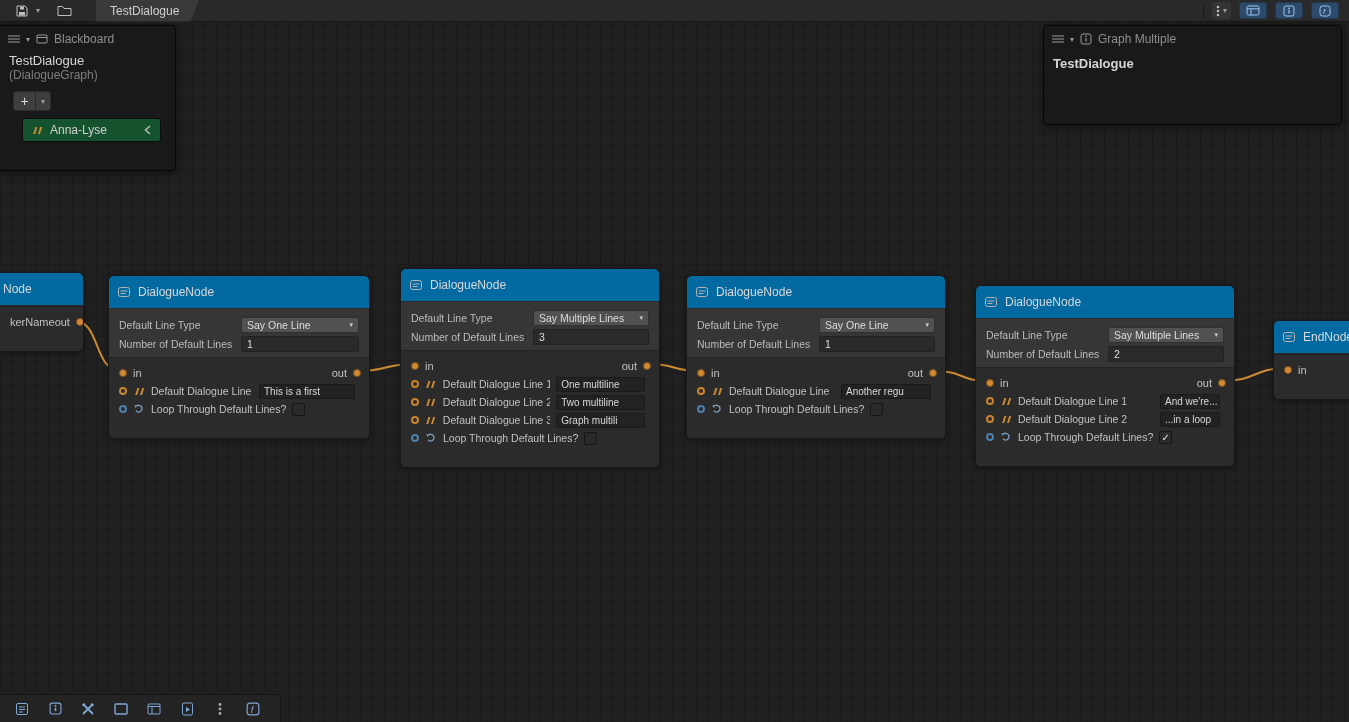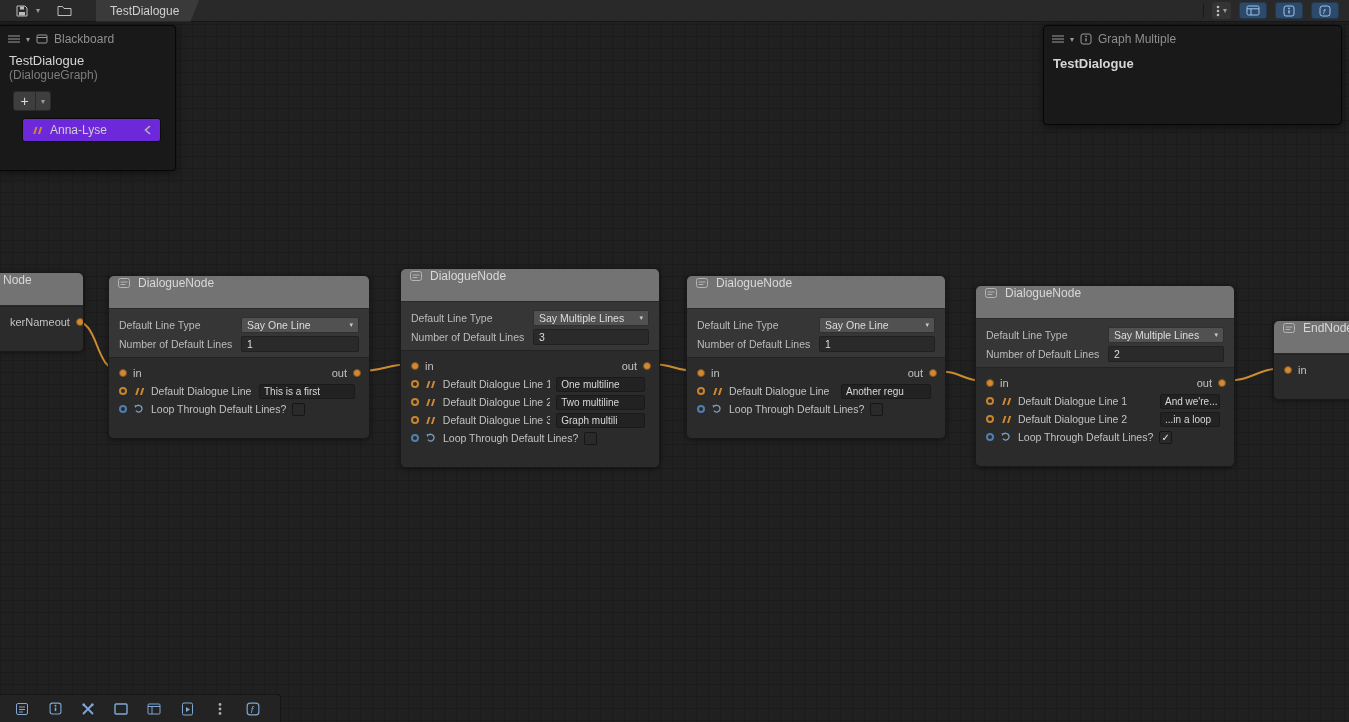--- a/index.html
+++ b/index.html
@@ -41,31 +41,31 @@
   .inspector { left:1043px; top:25px; width:299px; height:100px; }
   .panel-header { display:flex; align-items:center; gap:6px; padding:6px 8px 4px; font-size:12px; color:#8f8f8f; }
   .caret { font-size:8px; color:#9a9a9a; }
   .bb-title { font-size:13px; color:#d6d6d6; padding:3px 9px 0; }
   .bb-sub { font-size:12px; color:#7d7d7d; padding:0 9px; }
   .bb-addrow { padding:9px 9px 0 13px; display:flex; }
   .btn-add { width:23px; height:20px; background:#3e3e3e; border:1px solid #2a2a2a; border-radius:3px 0 0 3px;
     color:#dcdcdc; font-size:14px; display:flex; align-items:center; justify-content:center; }
   .btn-add-caret { width:15px; height:20px; background:#3e3e3e; border:1px solid #2a2a2a; border-left:none;
     border-radius:0 3px 3px 0; color:#bdbdbd; font-size:8px; display:flex; align-items:center; justify-content:center; }
-  .bb-field { margin:7px 14px 0 22px; height:24px; background:#6d28d9; border:1px solid #0c0c0c; border-radius:3px;
+  .bb-field { margin:7px 14px 0 22px; height:24px; background:#14532d; border:1px solid #0c0c0c; border-radius:3px;
     display:flex; align-items:center; gap:7px; padding:0 9px; color:#cfcfcf; font-size:12px; }
   .bb-field .spacer { flex:1; }
   .gi-title { font-size:13px; font-weight:bold; color:#d6d6d6; padding:6px 9px; }
 
   
   .node { position:absolute; z-index:3; background:#2f2f2f; border:1px solid #191919; border-radius:6px;
     overflow:hidden; color:#c2c2c2; box-shadow:0 1px 5px rgba(0,0,0,.45); }
   .node.clipL { border-left:none; border-radius:0 6px 6px 0; }
   .node.clipR { border-radius:6px 0 0 6px; }
-  .node-title { height:33px; background:#737373; display:flex; gap:7px;
+  .node-title { height:33px; background:#0369a1; display:flex; align-items:center; gap:7px;
     padding:0 10px 0 8px; font-size:12px; color:#d8d8d8; border-bottom:1px solid #2a2a2a; }
   .node.clipL .node-title { padding-left:3px; }
   .node-props { padding:8px 10px 5px; display:flex; flex-direction:column; gap:3px; background:#363636; }
   .prop-row { display:flex; align-items:center; height:16px; }
   .prop-label { flex:0 0 122px; color:#bcbcbc; font-size:10.5px; }
   .prop-field { flex:1; height:16px; background:#2a2a2a; border:1px solid #212121; border-radius:2px;
     display:flex; align-items:center; padding:0 5px; color:#dddddd; font-size:10.5px; overflow:hidden; white-space:nowrap; }
   .prop-drop { background:#515151; border:1px solid #303030; justify-content:space-between; }
   .dd-caret { font-size:7px; color:#cccccc; }
   .node-body { background:#2b2b2b; border-top:1px solid #232323; padding:6px 0 20px; }

